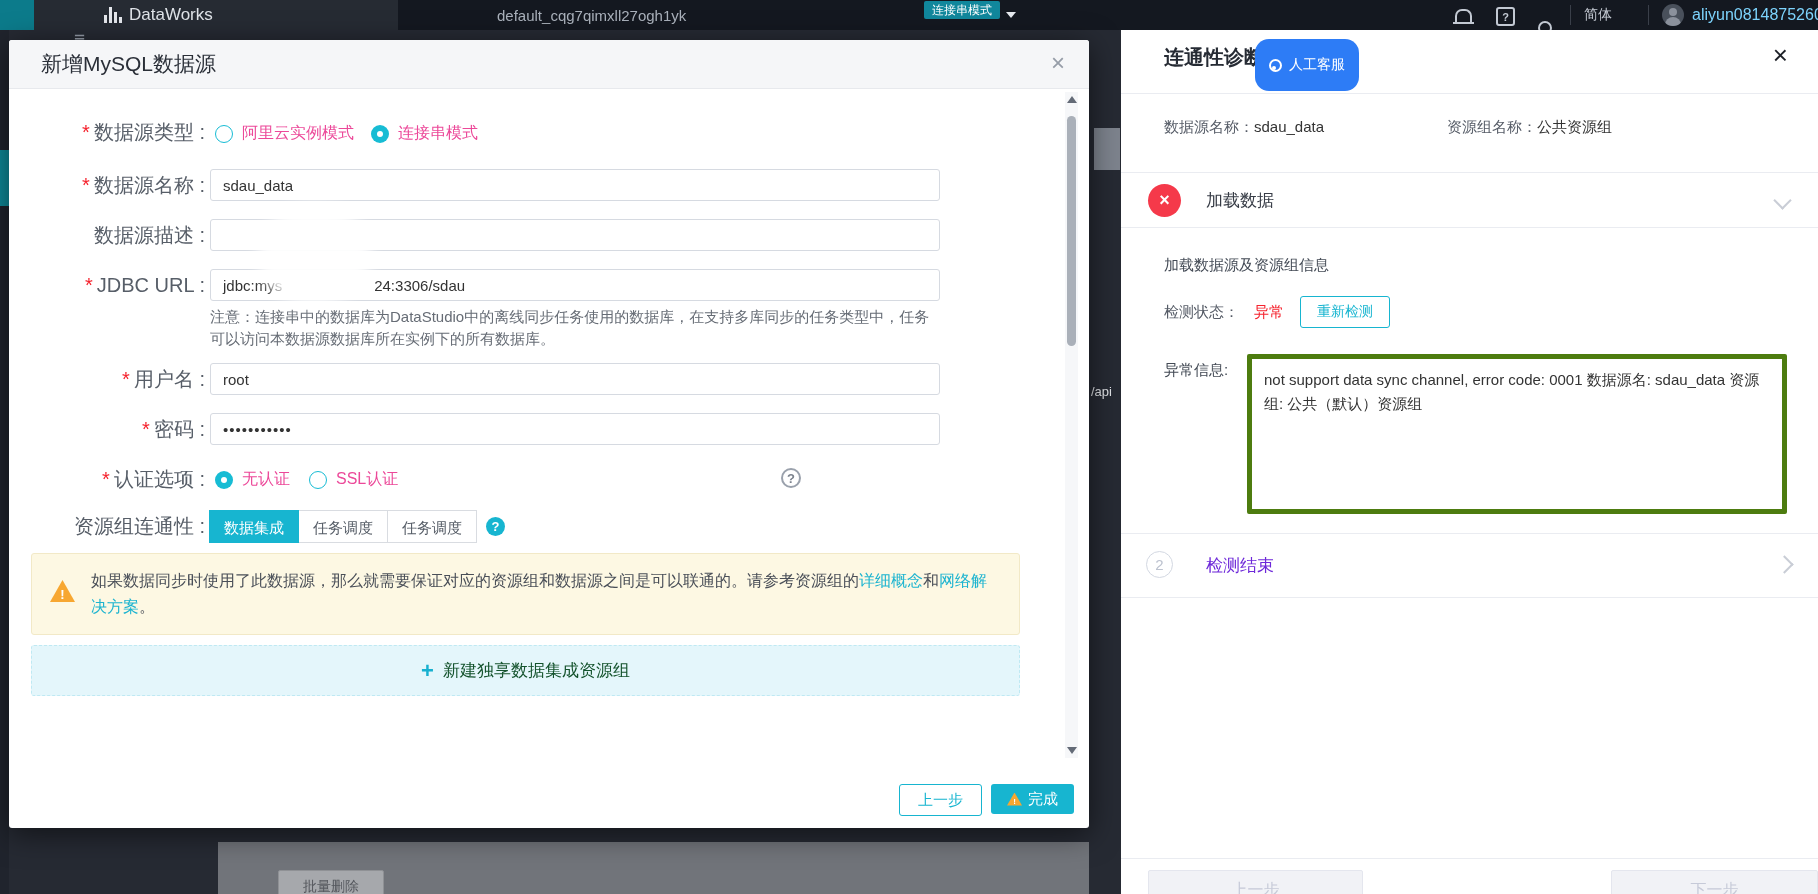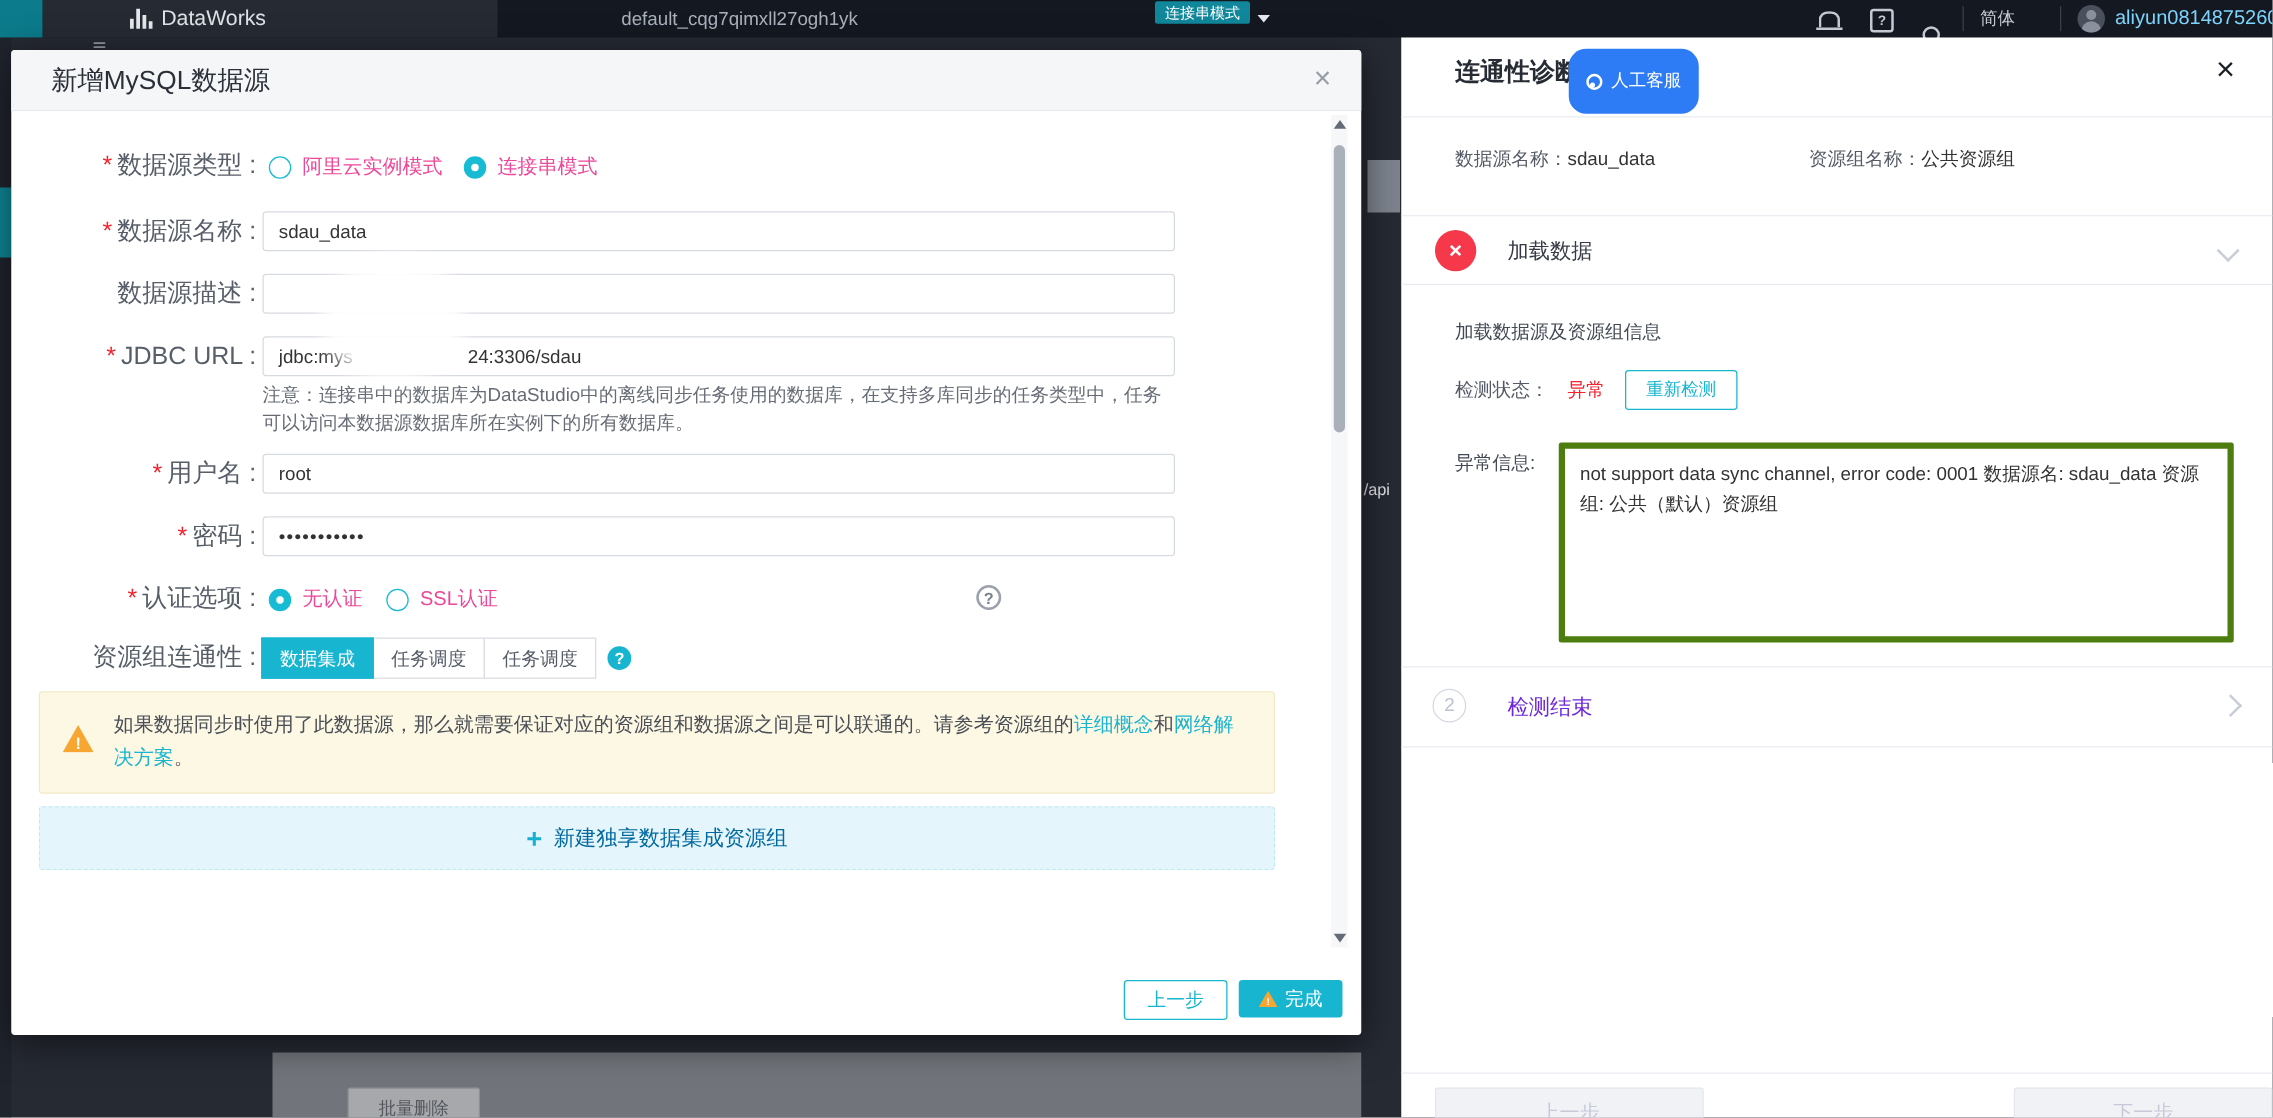--- a/index.html
+++ b/index.html
@@ -62,21 +62,21 @@
       display:flex;align-items:center;justify-content:center;box-sizing:border-box}
   #warn-box{position:absolute;left:22px;top:513px;width:989px;box-sizing:border-box;background:#fdf8e3;border:1px solid #f2e9c7;
       border-radius:3px;padding:14px 18px;display:flex;gap:16px}
   .warn-tri{width:25px;height:22px;background:#f7a731;clip-path:polygon(50% 0,100% 100%,0 100%);position:relative;flex:none}
   .warn-tri b{position:absolute;bottom:0;left:0;right:0;text-align:center;color:#fff;font-size:13px}
   #warn-text{font-size:16px;line-height:26px;color:#4a4f58}
   .link{color:#1db4d0;cursor:pointer}
   #create-rg{position:absolute;left:22px;top:605px;width:989px;height:51px;box-sizing:border-box;background:#e4f6fb;
       border:1px dashed #bfe9f3;border-radius:3px;display:flex;align-items:center;justify-content:center;gap:9px;cursor:pointer}
   #create-rg .plus{color:#17b0cf;font-size:22px;font-weight:bold;line-height:1}
-  #create-rg .lbl{color:#0369a1;font-size:17px}
+  #create-rg .lbl{color:#14532d;font-size:17px}
   #rg-table{position:absolute;left:22px;top:665px;width:989px;height:62px;background:#edeff5;display:flex}
   .th{box-sizing:border-box;padding:0 0 0 18px;display:flex;flex-direction:column;justify-content:center;
       font-size:15px;color:#5a6170;line-height:21px}
   .th + .th{border-left:1px solid #d9dde8}
   #m-prev{position:absolute;left:890px;top:744px;width:81px;height:30px;border:1px solid #17b5d0;color:#17b5d0;background:#fff;
       border-radius:3px;font-size:15px;display:flex;align-items:center;justify-content:center;cursor:pointer}
   #m-finish{position:absolute;left:982px;top:744px;width:83px;height:30px;background:#17b5d0;color:#fff;border-radius:3px;
       font-size:15px;display:flex;align-items:center;justify-content:center;gap:6px;cursor:pointer}
   #m-finish .warn-tri{width:15px;height:13px}
   #m-finish .warn-tri b{font-size:8px}

